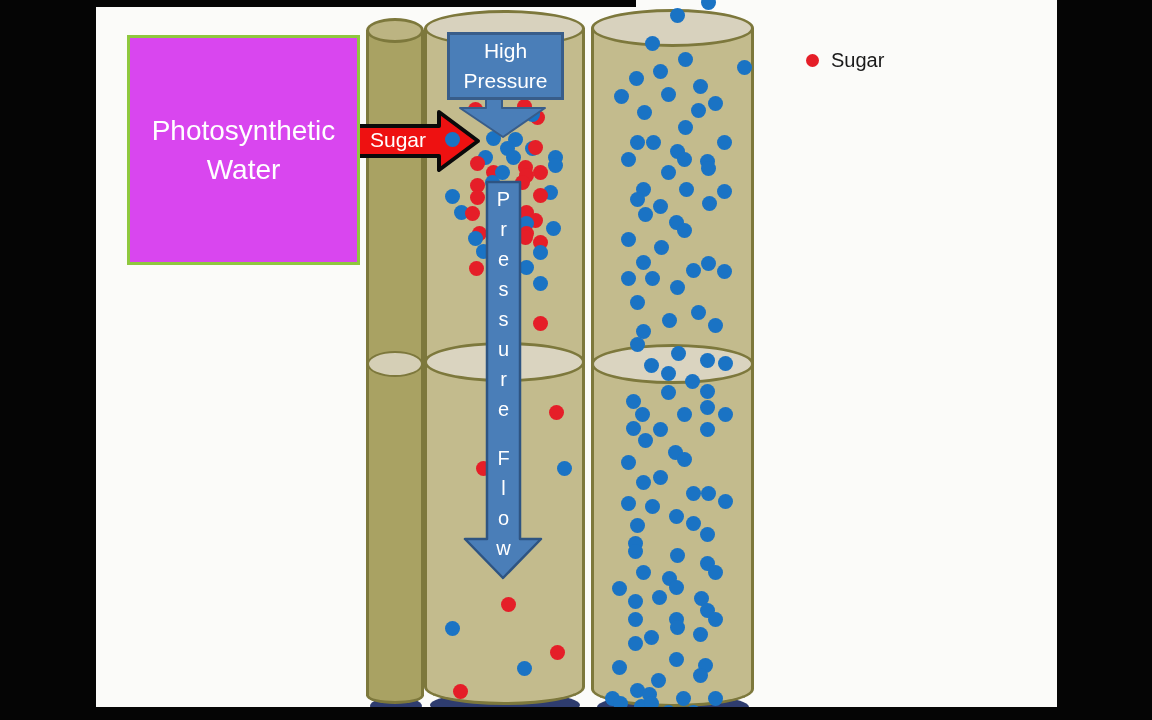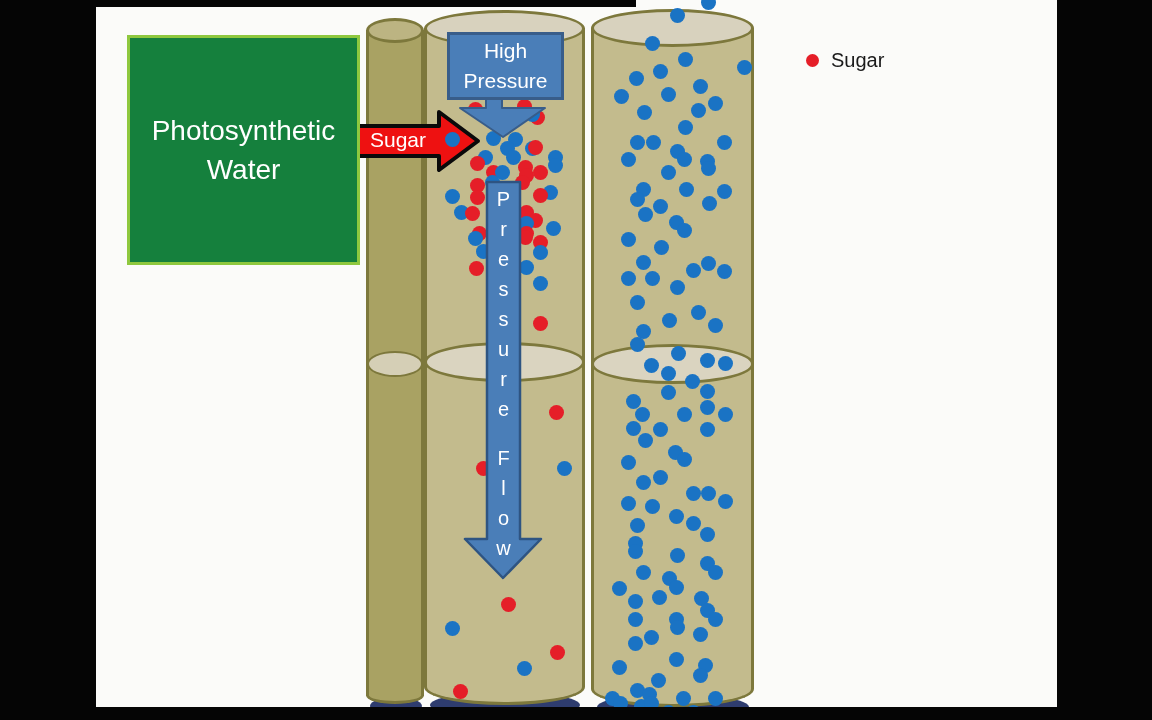--- a/index.html
+++ b/index.html
@@ -49,21 +49,21 @@
     color:#fff; font-size:20px; }
   .letter-col span { display:block; height:30px; line-height:30px; text-align:center; }
   #pressure-letters { left:487px; top:184px; }
   #flow-letters { left:487px; top:443px; }
 
   
   #active-label { left:356px; top:128px; width:84px; text-align:center; color:#fff;
     font-size:21px; z-index:23; }
 
   
-  #green-box { left:127px; top:35px; width:233px; height:230px; background:#15803d;
+  #green-box { left:127px; top:35px; width:233px; height:230px; background:#d946ef;
     border:3px solid #8FC83F; z-index:25; display:flex; flex-direction:column;
     align-items:center; justify-content:center; color:#fff; font-size:28px; line-height:39px; }
 
   
   #legend { left:806px; top:46px; width:140px; z-index:25; }
   .legend-row { display:flex; align-items:center; height:28px; }
   .legend-dot { width:13px; height:13px; border-radius:50%; margin-right:12px; }
   .legend-label { font-size:20px; color:#1A1A1A; }
 
   

